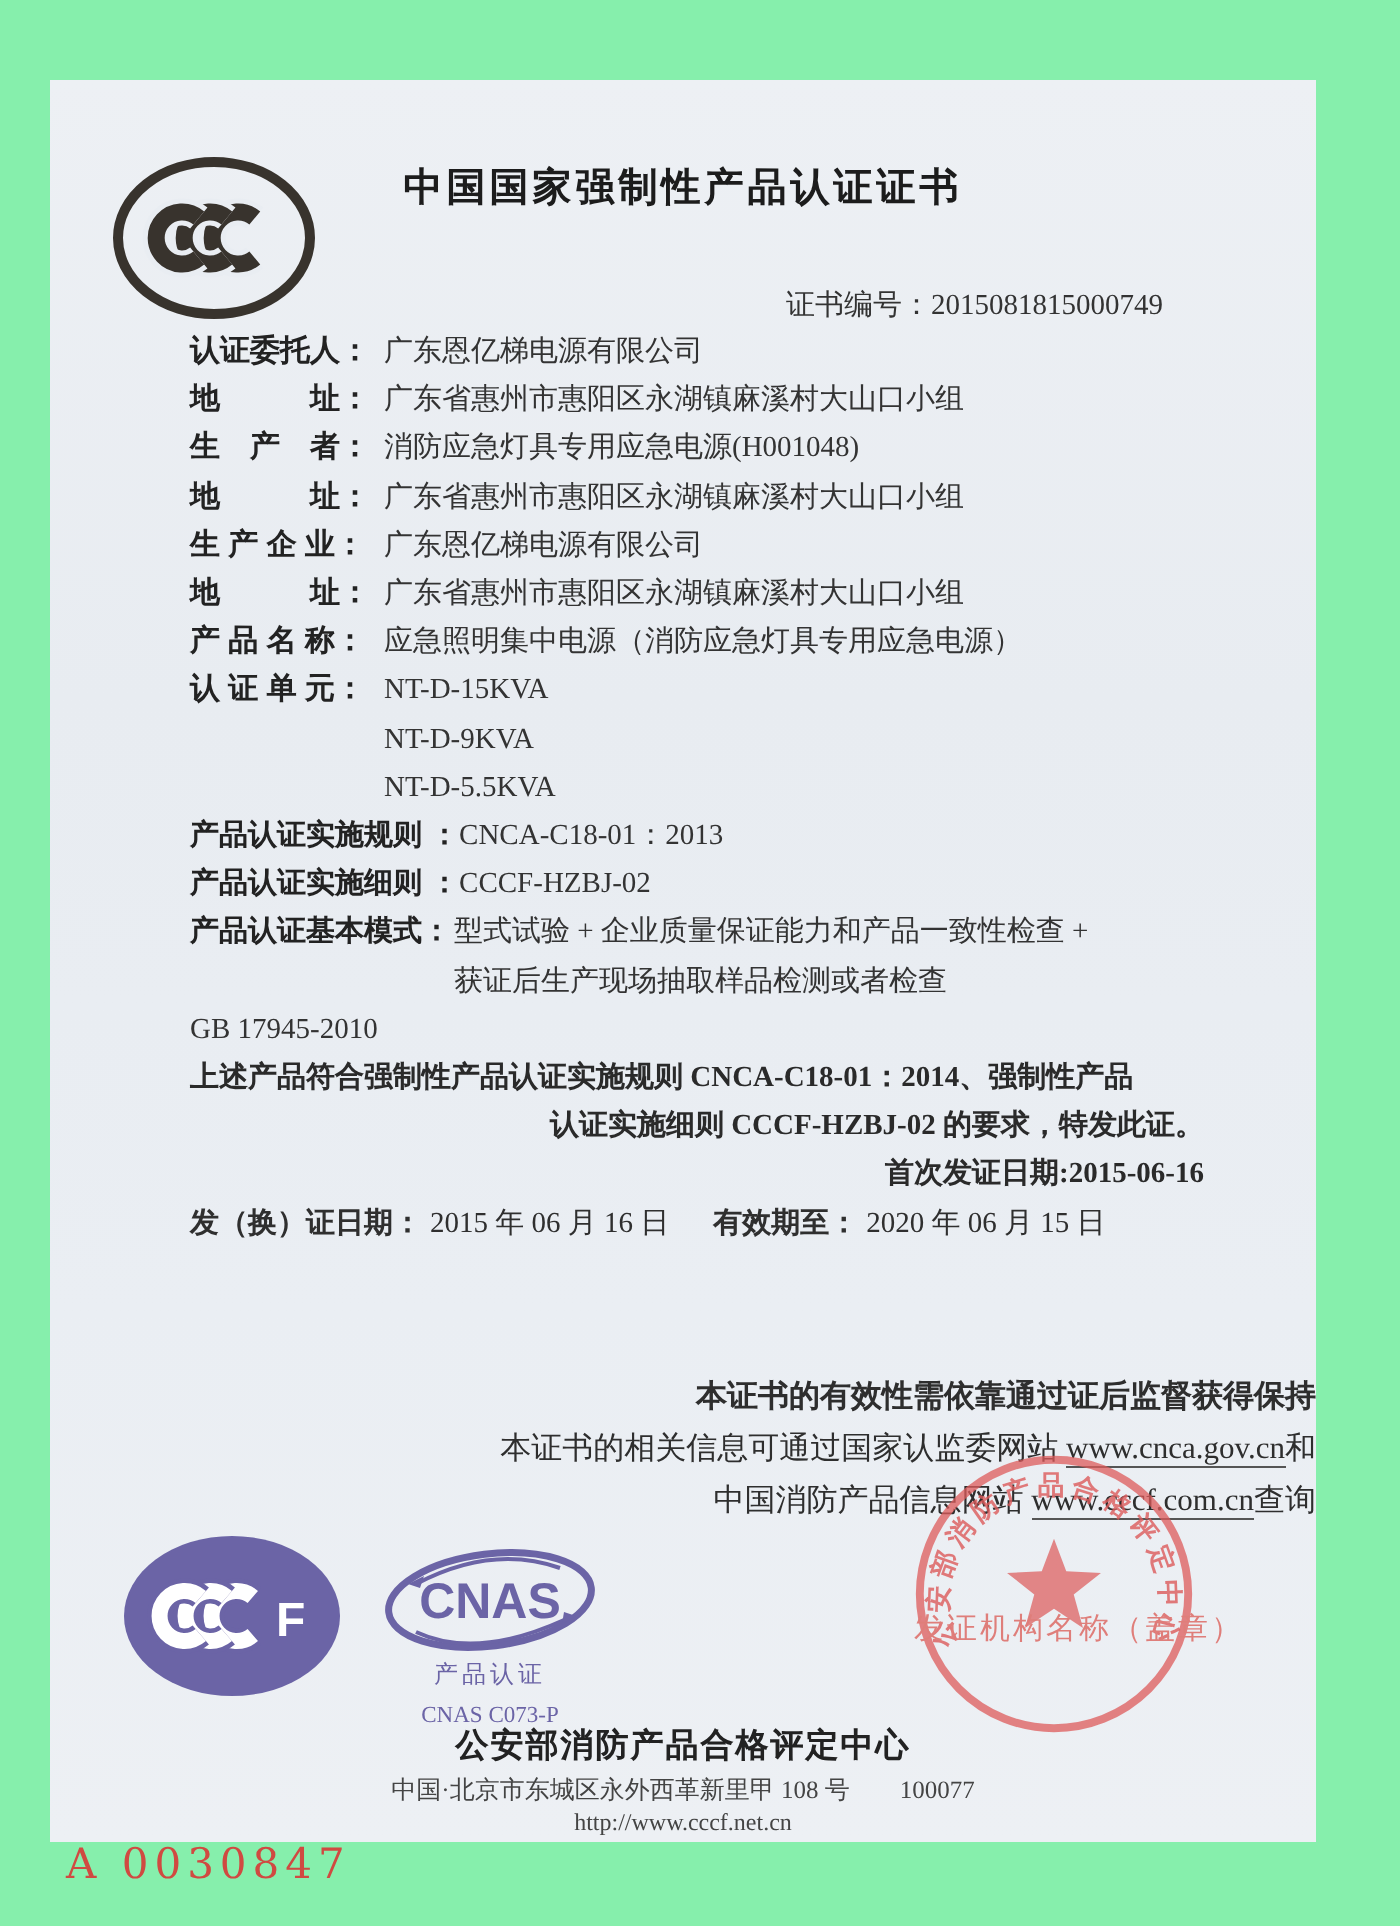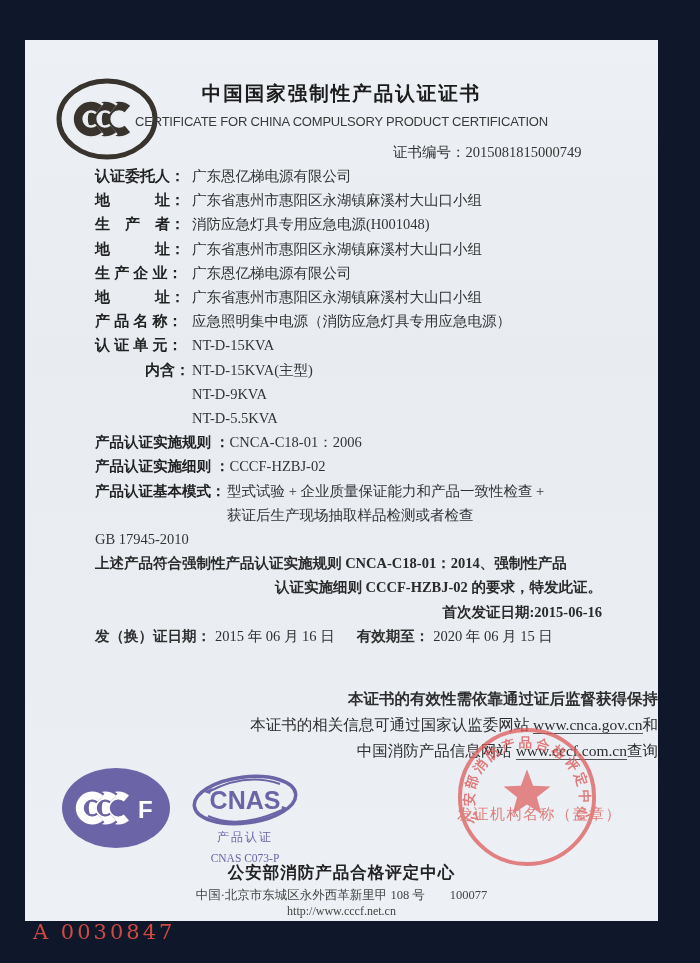--- a/index.html
+++ b/index.html
@@ -1,19 +1,19 @@
 <!DOCTYPE html>
 <html><head>
 <meta charset="utf-8">
 <style>
   * { margin:0; padding:0; box-sizing:border-box; }
   html,body { background:#ffffff; }
   .page {
     position:relative; width:700px; height:963px; overflow:hidden;
-    background:#0f172a;
+    background:#86efac;
     font-family:"Liberation Serif","DejaVu Serif",serif;
     color:#2f2f2f;
   }
   .paper {
     position:absolute; left:25px; top:40px; width:633px; height:881px;
     background:linear-gradient(180deg,#edf0f4 0%,#e8ecf1 35%,#eaeef3 70%,#edf0f4 100%);
   }
   .ccc-logo { position:absolute; left:29px; top:36px; }
   .title {
     position:absolute; left:0; top:40px; width:100%; text-align:center;
@@ -82,21 +82,20 @@
         <path d="M 73.4 33 A 13 13 0 1 0 73.4 53" stroke="#e9edf2" stroke-width="13.5"></path>
         <path d="M 73.4 33 A 13 13 0 1 0 73.4 53" stroke="#38332d" stroke-width="8.5"></path>
         <path d="M 59.4 33 A 13 13 0 1 0 59.4 53" stroke="#e9edf2" stroke-width="13.5"></path>
         <path d="M 59.4 33 A 13 13 0 1 0 59.4 53" stroke="#38332d" stroke-width="8.5"></path>
         <path d="M 45.4 33 A 13 13 0 1 0 45.4 53" stroke="#e9edf2" stroke-width="13.5"></path>
         <path d="M 45.4 33 A 13 13 0 1 0 45.4 53" stroke="#38332d" stroke-width="8.5"></path>
       </g>
     </svg>
 
     <div class="title">中国国家强制性产品认证证书</div>
-    <div class="subtitle">CERTIFICATE FOR CHINA COMPULSORY PRODUCT CERTIFICATION</div>
 
     <div class="certno">
       <span class="lbl">证书编号：</span><span>2015081815000749</span>
     </div>
 
     <div class="main">
       <div class="row">
           <span class="f-label">认证委托人：</span>
           <span class="f-value">广东恩亿梯电源有限公司</span>
         </div>
@@ -122,35 +121,31 @@
         </div>
       <div class="row">
           <span class="f-label">产 品 名 称：</span>
           <span class="f-value">应急照明集中电源（消防应急灯具专用应急电源）</span>
         </div>
       <div class="row">
           <span class="f-label">认 证 单 元：</span>
           <span class="f-value">NT-D-15KVA</span>
         </div>
       <div class="row">
-          <span class="f-label r">内含：</span>
-          <span class="f-value">NT-D-15KVA(主型)</span>
-        </div>
-      <div class="row">
           <span class="f-label"></span>
           <span class="f-value">NT-D-9KVA</span>
         </div>
       <div class="row">
           <span class="f-label"></span>
           <span class="f-value">NT-D-5.5KVA</span>
         </div>
 
       <div class="row">
           <span class="rule-label">产品认证实施规则 ：</span>
-          <span class="f-value">CNCA-C18-01：2006</span>
+          <span class="f-value">CNCA-C18-01：2013</span>
         </div>
       <div class="row">
           <span class="rule-label">产品认证实施细则 ：</span>
           <span class="f-value">CCCF-HZBJ-02</span>
         </div>
       <div class="row">
           <span class="rule-label">产品认证基本模式：</span>
           <span class="f-value">型式试验 + 企业质量保证能力和产品一致性检查 +
 获证后生产现场抽取样品检测或者检查</span>
         </div>

